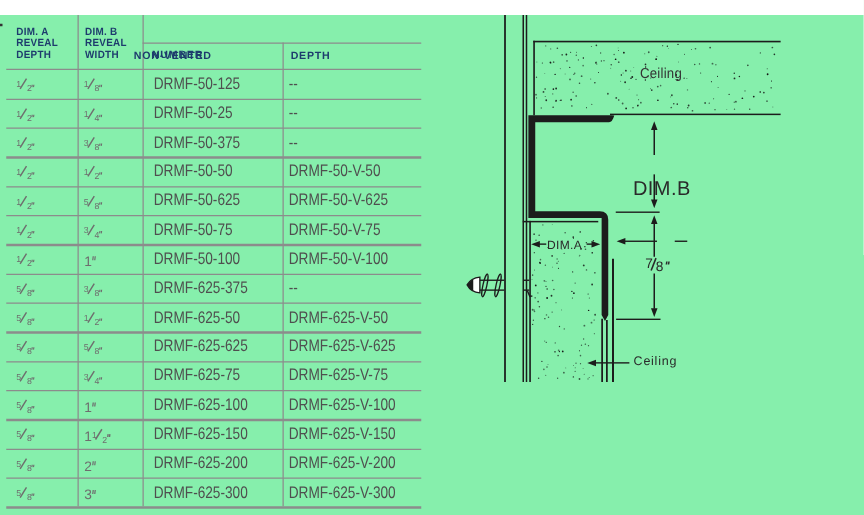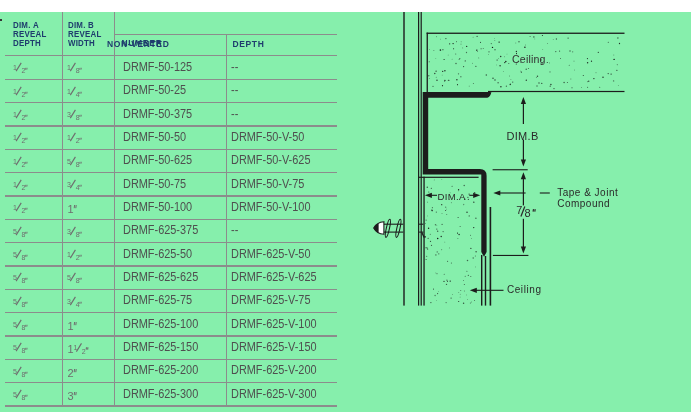--- a/index.html
+++ b/index.html
@@ -564,16 +564,15 @@
       <rect x="430.4" y="182.75" width="6.6" height="1.1" fill="#1c1c1c"></rect>
       <rect x="469.3" y="182.75" width="5.4" height="1.1" fill="#1c1c1c"></rect>
       <path d="M480.2,183.3 L473.2,180.70000000000002 L473.2,185.9 Z" fill="#1c1c1c"></path>
       <path d="M493.3,181.0 L500.3,178.4 L500.3,183.6 Z" fill="#1c1c1c"></path>
       <rect x="499.0" y="180.45" width="26.6" height="1.1" fill="#1c1c1c"></rect>
       <rect x="539.8" y="180.45" width="10.0" height="1.1" fill="#1c1c1c"></rect>
       <path d="M469.8,278.3 L476.8,275.7 L476.8,280.90000000000003 Z" fill="#1c1c1c"></path>
       <rect x="475.6" y="277.75" width="27.9" height="1.1" fill="#1c1c1c"></rect>
     </svg>
 <div class="dlbl" style="left:512.4px;top:41.2px;font-size:11.5px;color:#333;transform-origin:0 0;transform:scaleX(0.92);letter-spacing:0.2px;">Ceiling</div>
-<div class="dlbl" style="left:506.4px;top:118px;font-size:11px;letter-spacing:0.35px;">DIM.B</div>
+<div class="dlbl" style="left:506.4px;top:131px;font-size:16px;letter-spacing:0.35px;">DIM.B</div>
 <div class="dlbl" style="left:437.6px;top:178.6px;font-size:9.6px;letter-spacing:0.3px;">DIM.A</div>
-<div class="dlbl" style="left:557.2px;top:174.6px;font-size:10px;letter-spacing:0.5px;line-height:11.3px;">Tape &amp; Joint<br>Compound</div>
 <div class="dlbl" style="left:506.9px;top:272.3px;font-size:10px;letter-spacing:0.6px;">Ceiling</div>
 </div>
 </body></html>

